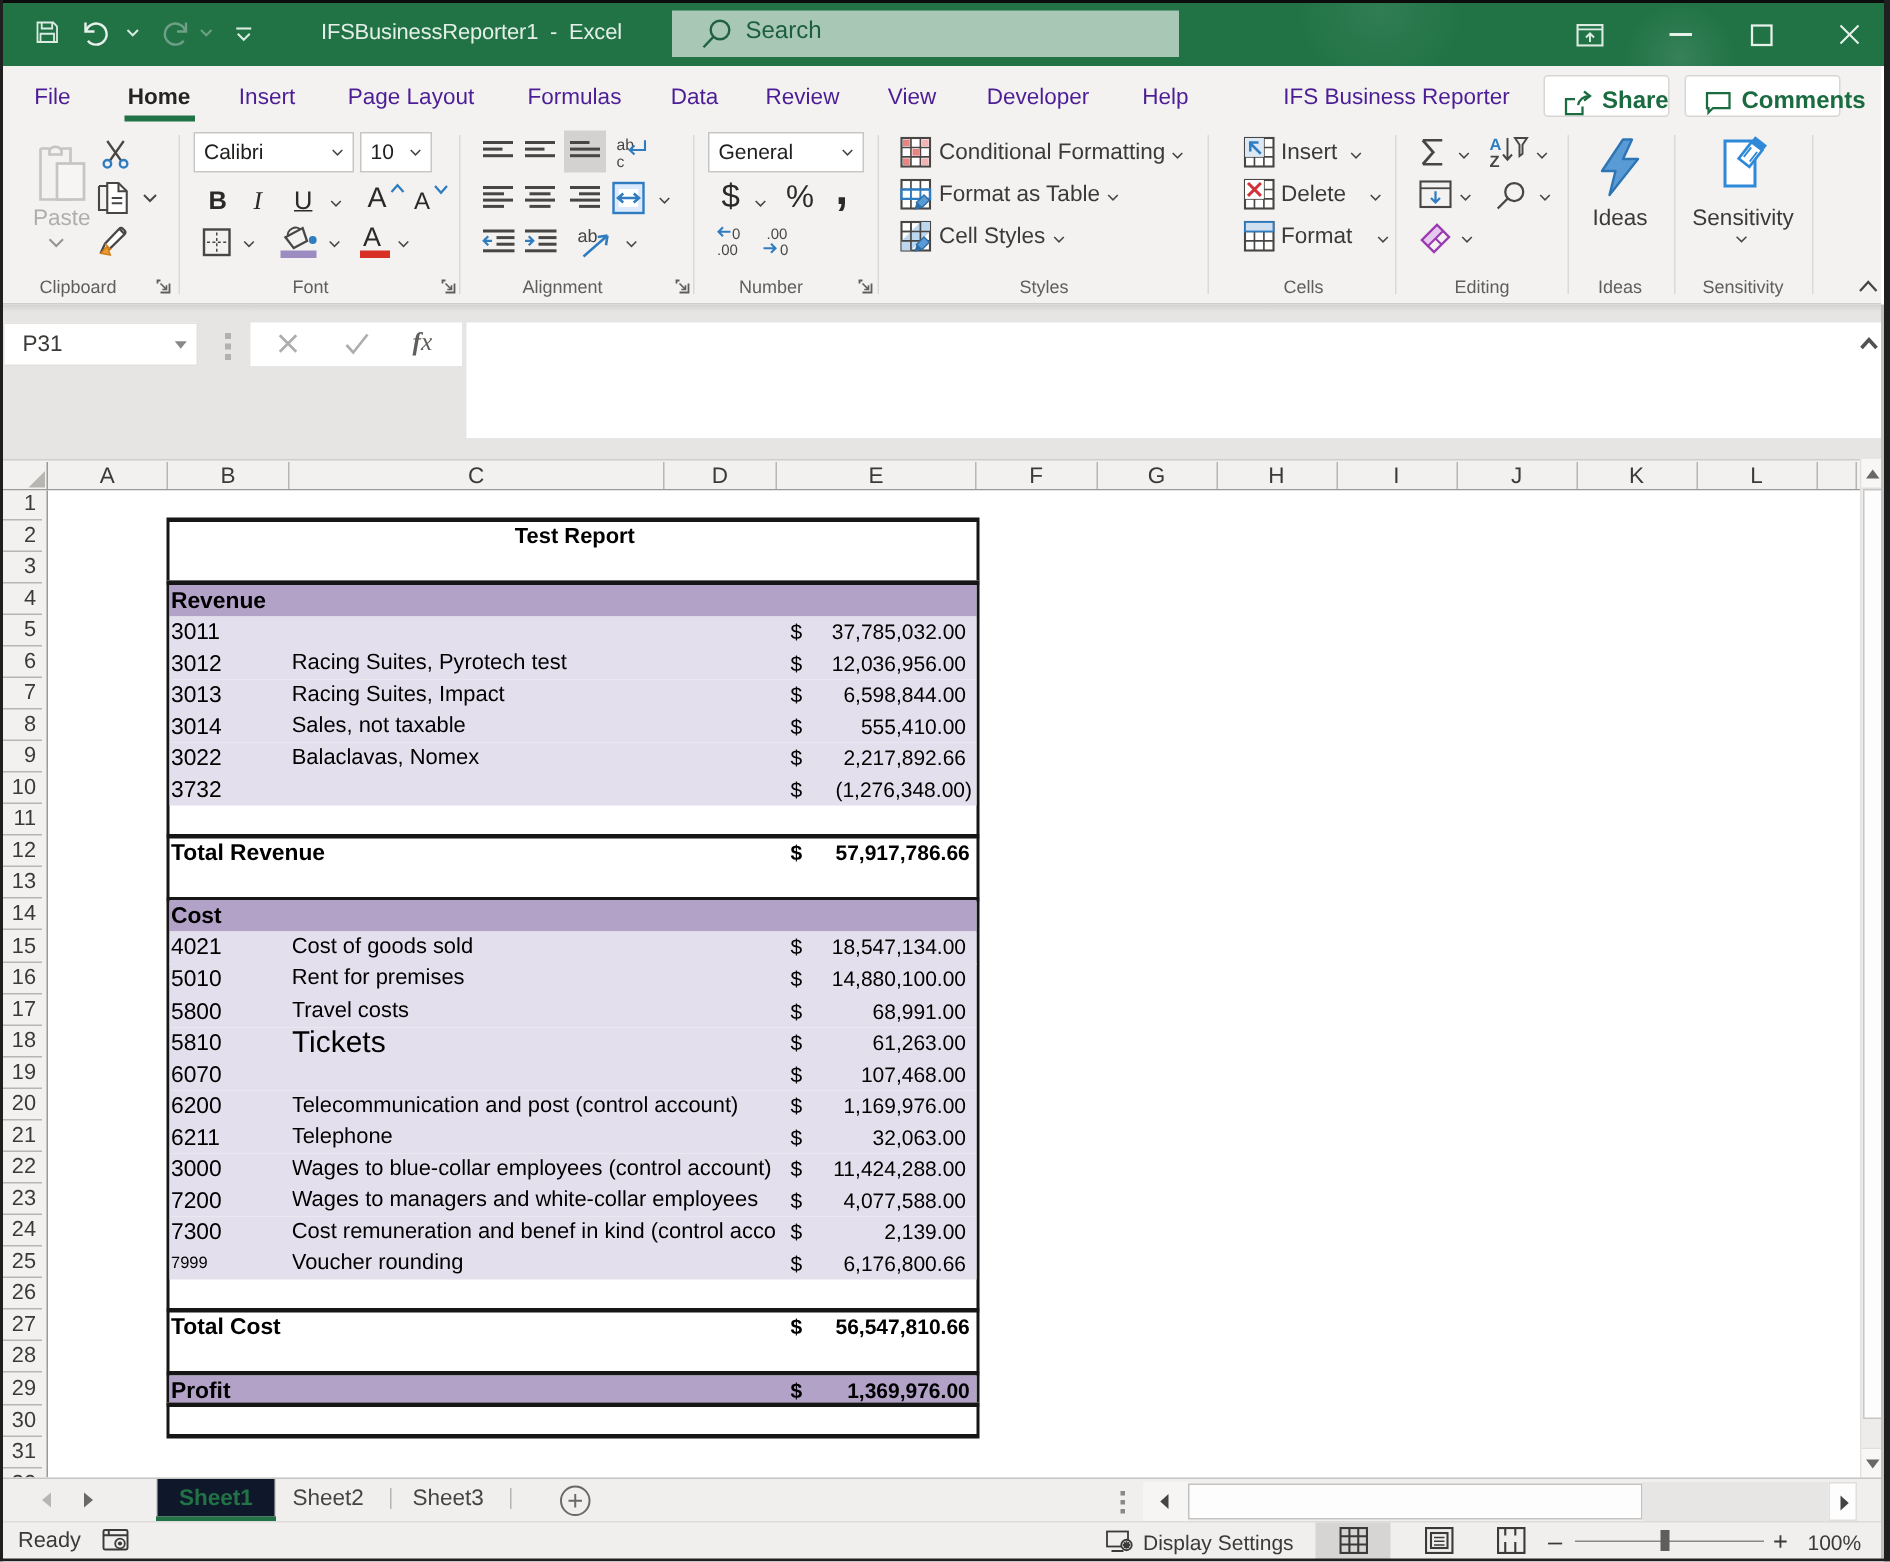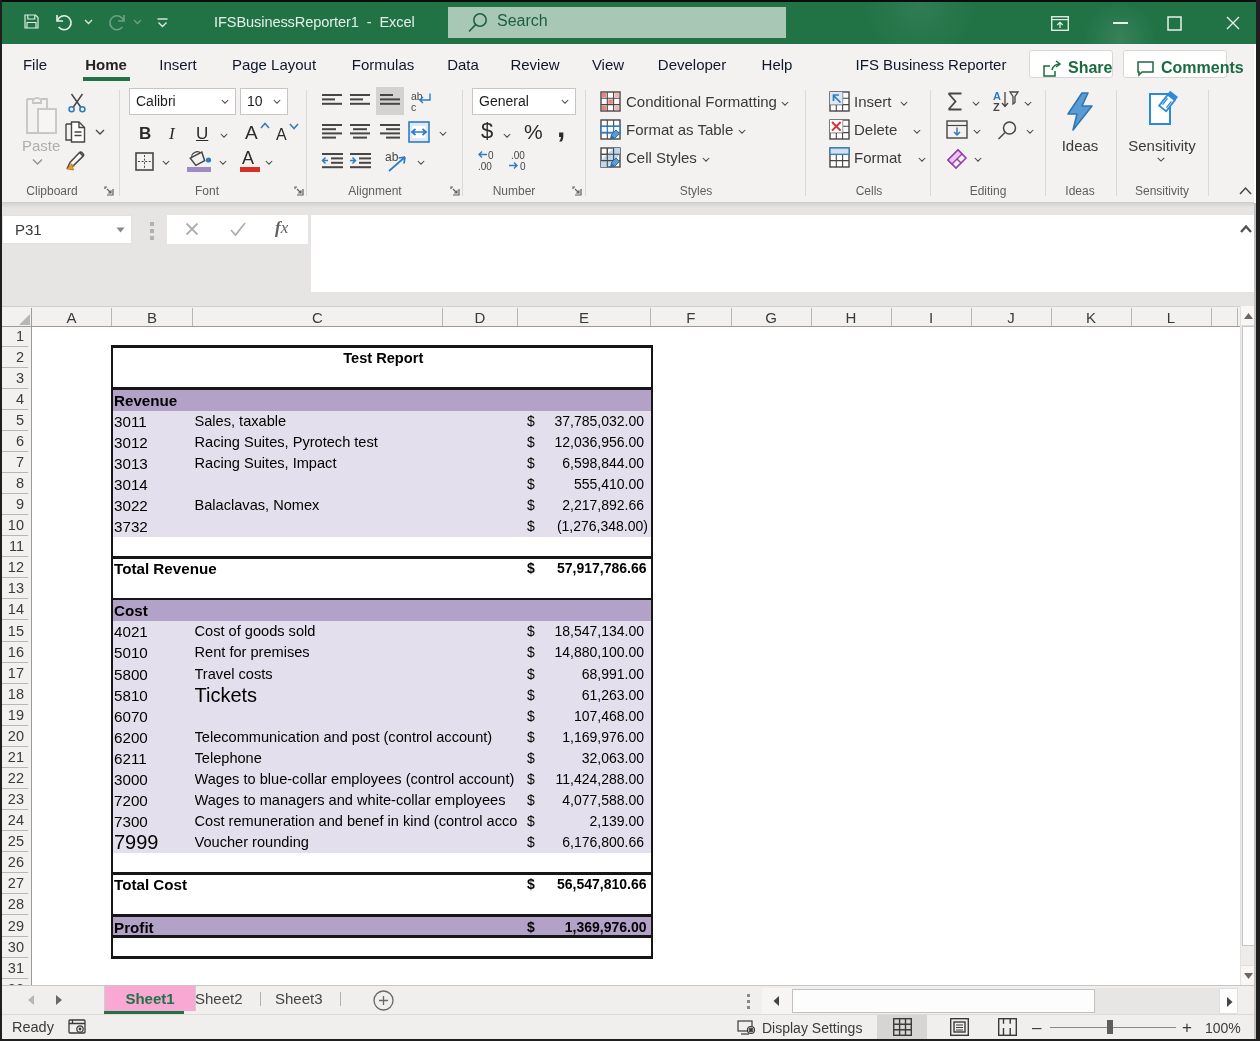--- a/index.html
+++ b/index.html
@@ -9,21 +9,21 @@
 #titlebar{left:0;top:0;width:1260px;height:44px;background:#217346}
 #topline{left:0;top:0;width:1260px;height:2px;background:#0c0c0c}
 #leftline{left:0;top:0;width:2px;height:1041px;background:#1f1f1f}
 #rightline{left:1256px;top:0;width:4px;height:1041px;background:#1f1f1f}
 #botline{left:0;top:1039px;width:1260px;height:2px;background:#1f1f1f}
 #search{left:448px;top:7px;width:338px;height:31px;background:#a8c8b5}
 #search .stx{position:absolute;left:49px;top:5px;font-size:16px;color:#1b5f3d}
 #ttext{top:14px;left:214px;width:400px;font-size:14.6px;color:#e4efe8;letter-spacing:-0.1px}
 
 #menubar{left:2px;top:44px;width:1252px;height:40px;background:#f3f2f1}
-.mi{position:absolute;top:12px;font-size:15px;color:#0f172a;white-space:nowrap}
+.mi{position:absolute;top:12px;font-size:15px;color:#4c1d95;white-space:nowrap}
 #homeul{left:81px;top:33px;width:47px;height:4px;background:#217346}
 .topbtn{position:absolute;top:6px;height:28px;background:#fff;border:1px solid #d8d6d4;border-radius:3px;color:#1a6b40;font-size:16px;font-weight:bold;display:flex;align-items:flex-end;padding:0 12px}
 
 #ribbon{left:2px;top:84px;width:1252px;height:119px;background:#f3f2f1;border-bottom:1px solid #cfcdcb}
 .sep{position:absolute;top:6px;width:1px;height:106px;background:#dbd9d7}
 .glabel{position:absolute;top:100px;font-size:12px;color:#605e5c;text-align:center;white-space:nowrap}
 .launch{position:absolute;top:102px;width:10px;height:10px}
 .combo{position:absolute;background:#fff;border:1px solid #c8c6c4;font-size:14px;color:#1f1e1d}
 .combo span{position:absolute;left:6px;top:4px}
 .chev{position:absolute;width:8px;height:8px}
@@ -45,21 +45,21 @@
 
 .tbox{position:absolute;border:solid #161616;border-width:3px 2.5px;background:#fff}
 .trow{position:absolute;left:0;width:100%}
 .tc{position:absolute;font-size:14.6px;color:#000;white-space:nowrap}
 .money{position:absolute;font-size:14px;color:#000;display:flex;justify-content:space-between}
 .b{font-weight:bold}
 
 #vsb{left:1240px;top:306px;width:14px;height:679px;background:#edecea;border-left:1px solid #e3e1df}
 
 #tabbar{left:2px;top:985px;width:1252px;height:29px;background:#f0efee;border-top:1px solid #c8c6c4}
-#sheet1{position:absolute;left:102px;top:0;width:92px;height:25px;background:#f9a8d4;border-left:1px solid #d0cecc;border-right:1px solid #d0cecc}
+#sheet1{position:absolute;left:102px;top:0;width:80px;height:25px;background:#0f172a;border-left:1px solid #d0cecc;border-right:1px solid #d0cecc}
 #sheet1 span{position:absolute;left:0;right:0;top:4px;text-align:center;font-size:15px;font-weight:bold;color:#217346}
 #sheet1u{position:absolute;left:102px;top:25px;width:80px;height:3px;background:#217346}
 .sht{position:absolute;top:4px;font-size:15px;color:#444}
 .tsep{position:absolute;top:6px;width:1px;height:14px;background:#b5b3b1}
 
 #status{left:2px;top:1014px;width:1252px;height:25px;background:#f0efee;border-top:1px solid #dddbd9;font-size:14px;color:#3b3a39}
 </style></head><body>
 <div class="ab" id="titlebar"></div>
 <div class="ab" style="left:800px;top:0;width:460px;height:44px;background:radial-gradient(circle 60px at 320px 38px, rgba(255,255,255,0.10), rgba(255,255,255,0) 60%),radial-gradient(circle 80px at 120px 5px, rgba(255,255,255,0.07), rgba(255,255,255,0) 70%)"></div>
 <svg class="ab" style="left:24px;top:14px" width="15" height="15" viewBox="0 0 15 15">
@@ -555,21 +555,20 @@
 </div>
 <div class="tbox" style="left:111px;top:345.1px;width:541.5px;height:45.1px;background:#fff">
     <div class="tc b" style="left:0;width:100%;text-align:center;text-indent:3px;top:-0.5px;height:21.07px;line-height:21.07px;font-size:14.6px">Test Report</div>
   </div>
 <div class="tbox" style="left:111px;top:387.2px;width:541.5px;height:171.6px;background:#fff">
     <div class="trow" style="top:-0.5px;height:21.1px;line-height:21.1px;background:#b2a2c7;font-weight:bold;">
       <div class="tc b" style="left:1px;top:0;line-height:inherit;font-size:15.2px">Revenue</div>
     </div>
     <div class="trow" style="top:20.6px;height:21.1px;line-height:21.1px;background:#e4dfec;">
       <div class="tc" style="left:1px;top:0;line-height:inherit;font-size:15.2px">3011</div>
-      <div class="tc" style="left:81.5px;top:0;line-height:inherit;font-size:14.6px;width:324px;overflow:hidden">Sales, taxable</div>
       <div class="money" style="left:414px;top:0;width:117px;line-height:inherit">
         <span>$</span>
         <span>37,785,032.00</span>
       </div>
     </div>
     <div class="trow" style="top:41.6px;height:21.1px;line-height:21.1px;background:#e4dfec;">
       <div class="tc" style="left:1px;top:0;line-height:inherit;font-size:15.2px">3012</div>
       <div class="tc" style="left:81.5px;top:0;line-height:inherit;font-size:14.6px;width:324px;overflow:hidden">Racing Suites, Pyrotech test</div>
       <div class="money" style="left:414px;top:0;width:117px;line-height:inherit">
         <span>$</span>
@@ -579,20 +578,21 @@
     <div class="trow" style="top:62.7px;height:21.1px;line-height:21.1px;background:#e4dfec;">
       <div class="tc" style="left:1px;top:0;line-height:inherit;font-size:15.2px">3013</div>
       <div class="tc" style="left:81.5px;top:0;line-height:inherit;font-size:14.6px;width:324px;overflow:hidden">Racing Suites, Impact</div>
       <div class="money" style="left:414px;top:0;width:117px;line-height:inherit">
         <span>$</span>
         <span>6,598,844.00</span>
       </div>
     </div>
     <div class="trow" style="top:83.8px;height:21.1px;line-height:21.1px;background:#e4dfec;">
       <div class="tc" style="left:1px;top:0;line-height:inherit;font-size:15.2px">3014</div>
+      <div class="tc" style="left:81.5px;top:0;line-height:inherit;font-size:14.6px;width:324px;overflow:hidden">Sales, not taxable</div>
       <div class="money" style="left:414px;top:0;width:117px;line-height:inherit">
         <span>$</span>
         <span>555,410.00</span>
       </div>
     </div>
     <div class="trow" style="top:104.9px;height:21.1px;line-height:21.1px;background:#e4dfec;">
       <div class="tc" style="left:1px;top:0;line-height:inherit;font-size:15.2px">3022</div>
       <div class="tc" style="left:81.5px;top:0;line-height:inherit;font-size:14.6px;width:324px;overflow:hidden">Balaclavas, Nomex</div>
       <div class="money" style="left:414px;top:0;width:117px;line-height:inherit">
         <span>$</span>
@@ -693,21 +693,21 @@
     </div>
     <div class="trow" style="top:210.2px;height:21.1px;line-height:21.1px;background:#e4dfec;">
       <div class="tc" style="left:1px;top:0;line-height:inherit;font-size:15.2px">7300</div>
       <div class="tc" style="left:81.5px;top:0;line-height:inherit;font-size:14.6px;width:324px;overflow:hidden">Cost remuneration and benef in kind (control acco</div>
       <div class="money" style="left:414px;top:0;width:117px;line-height:inherit">
         <span>$</span>
         <span>2,139.00</span>
       </div>
     </div>
     <div class="trow" style="top:231.3px;height:21.1px;line-height:21.1px;background:#e4dfec;">
-      <div class="tc" style="left:1px;top:0;line-height:inherit;font-size:20px">7999</div>
+      <div class="tc" style="left:1px;top:0;line-height:inherit;font-size:11px">7999</div>
       <div class="tc" style="left:81.5px;top:0;line-height:inherit;font-size:14.6px;width:324px;overflow:hidden">Voucher rounding</div>
       <div class="money" style="left:414px;top:0;width:117px;line-height:inherit">
         <span>$</span>
         <span>6,176,800.66</span>
       </div>
     </div>
   </div>
 <div class="tbox" style="left:111px;top:871.8px;width:541.5px;height:45.1px;background:#fff">
     <div class="trow" style="top:-0.5px;height:21.1px;line-height:21.1px;font-weight:bold;">
       <div class="tc b" style="left:1px;top:0;line-height:inherit;font-size:15.2px">Total Cost</div>

